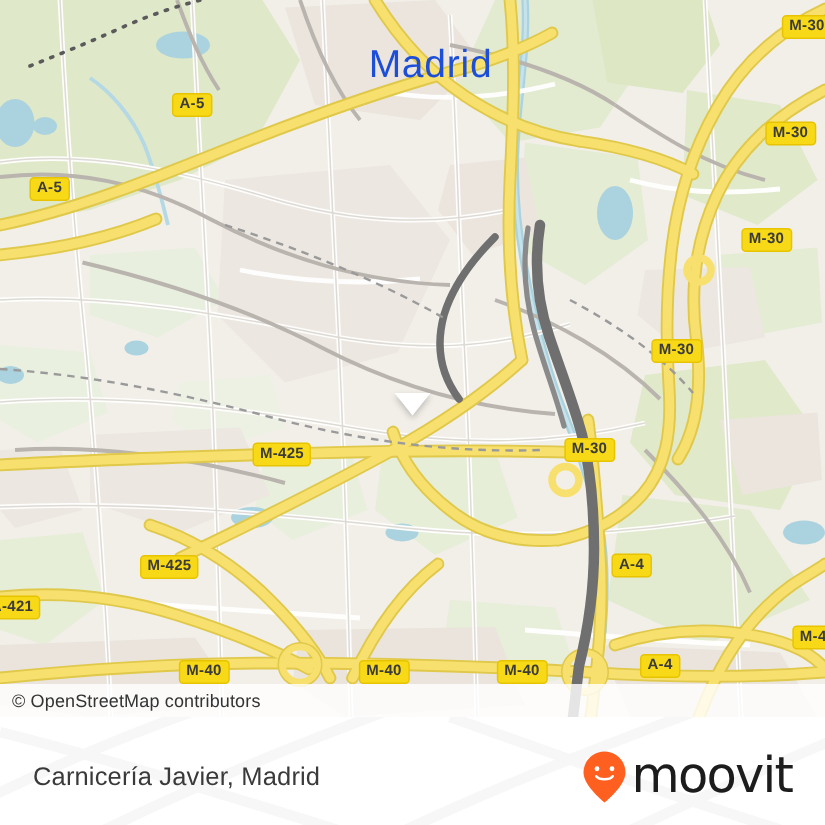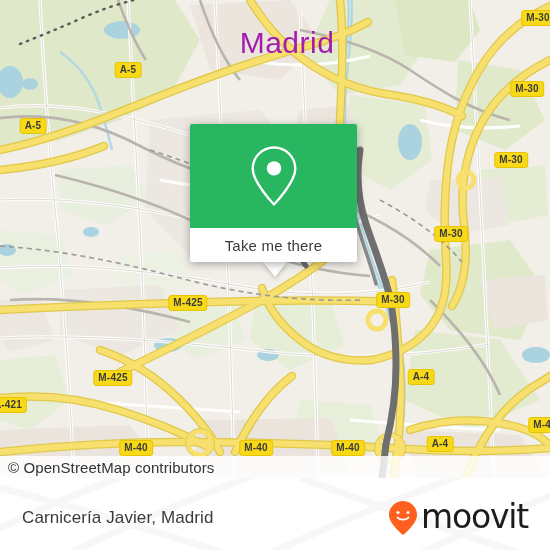--- a/index.html
+++ b/index.html
@@ -14,28 +14,28 @@
   #map svg{position:absolute;left:0;top:0;}
 
   
   .shield{position:absolute;background:#f7d917;border:1px solid #e8c400;
           border-radius:3px;color:#3b3b3b;font-size:10px;font-weight:bold;
           padding:1px 4px 2px 4px;line-height:11px;letter-spacing:.2px;
           white-space:nowrap;transform:translate(-50%,-50%);
           font-family:"Liberation Sans","DejaVu Sans",sans-serif;}
 
   .city-label{position:absolute;transform:translate(-50%,-50%);
-              color:#a21caf;font-size:30px;letter-spacing:.5px;
+              color:#1d4ed8;font-size:26px;letter-spacing:.5px;
               white-space:nowrap;font-family:"Liberation Sans","DejaVu Sans",sans-serif;}
 
   
   #attrib{position:absolute;left:0;bottom:0;width:550px;height:22px;
           background:rgba(255,255,255,.82);
           display:flex;align-items:center;}
-  #attrib span{font-size:15px;color:#333;padding-left:8px;letter-spacing:.1px;}
+  #attrib span{font-size:12px;color:#333;padding-left:8px;letter-spacing:.1px;}
 
   
   #card{position:absolute;left:190px;top:124px;width:167px;height:138px;
         filter:drop-shadow(0 2px 4px rgba(0,0,0,.32));}
   #card-top{width:100%;height:104px;background:#29b661;border-radius:2px 2px 0 0;
             display:flex;align-items:center;justify-content:center;}
   #card-bottom{width:100%;height:34px;background:#fff;border-radius:0 0 2px 2px;
                display:flex;align-items:center;justify-content:center;}
   #card-bottom .lbl{font-size:15px;color:#3c3c3c;letter-spacing:.2px;}
   #card-tail{position:absolute;left:50%;top:262px;margin-left:-12px;
@@ -272,32 +272,20 @@
         <div class="shield" style="left: 545px; top: 425px;">M-40</div>
       </div>
 
     <div id="attrib">
       <span>© OpenStreetMap contributors</span>
     </div>
 
   </div>
 
   <div id="card-tail"></div>
-  <div id="card">
-    <div id="card-top">
-      <svg width="54" height="64" viewBox="0 0 54 64">
-        <path d="M27 3.5 C15.2 3.5 5.7 13 5.7 24.8 C5.7 38.5 27 60.5 27 60.5
-                 C27 60.5 48.3 38.5 48.3 24.8 C48.3 13 38.8 3.5 27 3.5 Z" fill="none" stroke="#ffffff" stroke-width="2.4" stroke-linejoin="round"></path>
-        <circle cx="27" cy="24.4" r="7.2" fill="#ffffff"></circle>
-      </svg>
-    </div>
-    <div id="card-bottom">
-      <span class="lbl">Take me there</span>
-    </div>
-  </div>
 
   <div id="footer">
     <svg id="footer-watermark" width="550" height="72" viewBox="0 0 550 72">
       <g stroke="#777" stroke-width="7" fill="none">
         <path d="M-20,60 C60,20 140,-10 210,-30"></path>
         <path d="M60,80 C140,40 220,10 300,-20"></path>
         <path d="M240,90 C320,50 400,20 480,-10"></path>
         <path d="M380,95 C450,60 520,30 580,5"></path>
         <path d="M0,10 C80,30 160,55 240,80"></path>
         <path d="M300,0 C370,25 440,50 520,75"></path>

